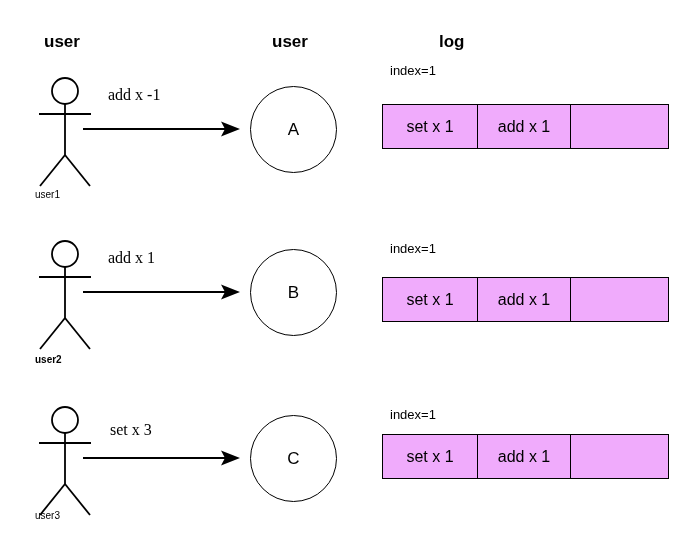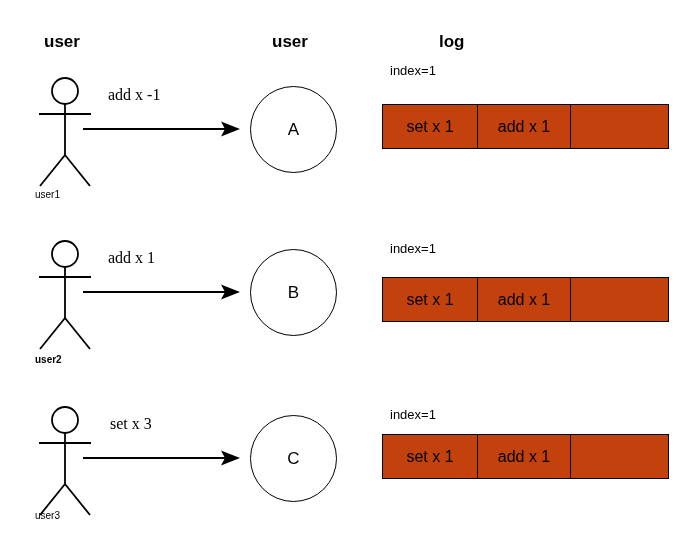--- a/index.html
+++ b/index.html
@@ -81,21 +81,21 @@
     position: absolute;
     font-size: 13px;
     color: #000000;
     white-space: nowrap;
   }
   .log-table {
     position: absolute;
     display: flex;
     border: 1.6px solid #000000;
     box-sizing: border-box;
-    background: #c2410c;
+    background: #f0abfc;
     height: 45px;
   }
   .log-cell {
     display: flex;
     align-items: center;
     justify-content: center;
     font-size: 16px;
     color: #000000;
     box-sizing: border-box;
     border-right: 1.6px solid #000000;
@@ -179,21 +179,21 @@
 
     <svg class="actor" style="top:74px;" viewBox="0 0 80 115" width="80" height="115">
       <circle cx="35" cy="17" r="13" fill="#ffffff" stroke="#000000" stroke-width="1.8"></circle>
       <line x1="35" y1="30" x2="35" y2="81" stroke="#000000" stroke-width="1.8"></line>
       <line x1="9" y1="40" x2="61" y2="40" stroke="#000000" stroke-width="1.8"></line>
       <line x1="35" y1="81" x2="10" y2="112" stroke="#000000" stroke-width="1.8"></line>
       <line x1="35" y1="81" x2="60" y2="112" stroke="#000000" stroke-width="1.8"></line>
     </svg>
     <div class="actor-label" style="top:181px;">user3</div>
 
-    <div class="edge-label" style="left:110px; top:86px;">set x 3</div>
+    <div class="edge-label" style="left:110px; top:92px;">set x 3</div>
     <svg class="arrow-svg" style="left:82px; top:116px;" width="162" height="26" viewBox="0 0 162 26">
       <line x1="1" y1="13" x2="144" y2="13" stroke="#000000" stroke-width="2"></line>
       <polygon points="158,13 139,5.5 143,13 139,20.5" fill="#000000"></polygon>
     </svg>
 
     <div class="node-circle" style="left:250px; top:86px;">
       <div class="node-letter">C</div>
     </div>
 
     <div class="index-label" style="left:390px; top:78px;">index=1</div>

